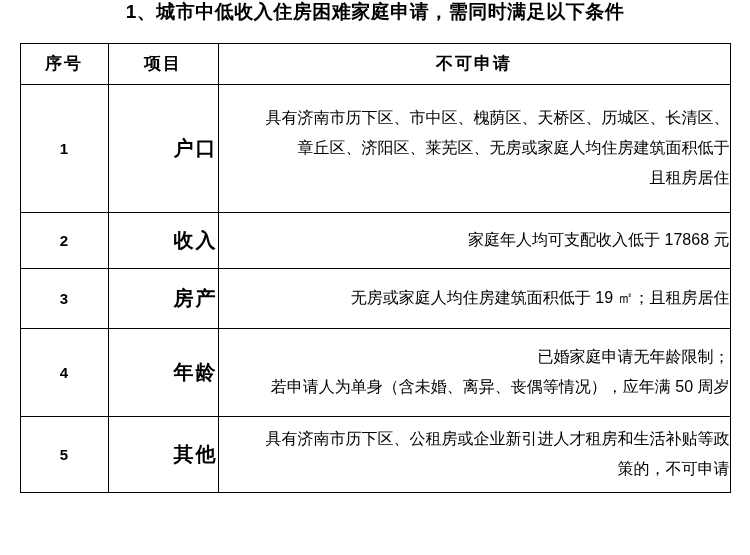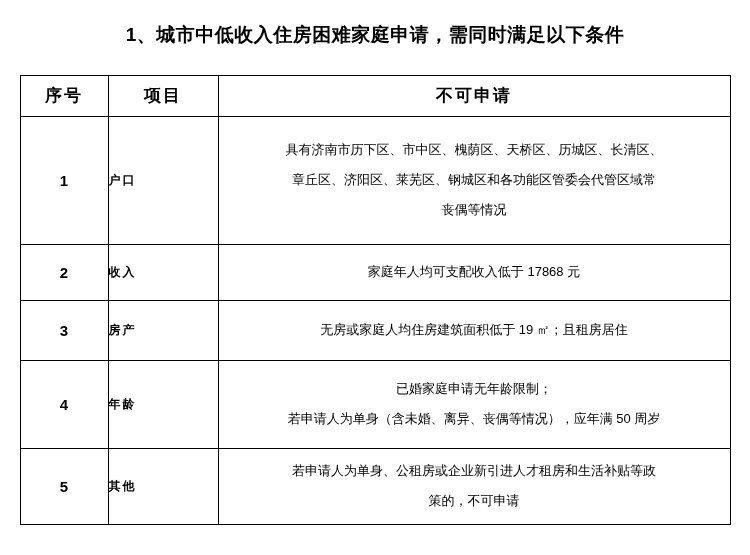--- a/index.html
+++ b/index.html
@@ -20,27 +20,27 @@
     width: 750px;
     height: 555px;
     box-sizing: border-box;
   }
 
   .doc-title {
     text-align: center;
     font-size: 19px;
     font-weight: bold;
     letter-spacing: 0.5px;
-    padding: 23px 20px 10px 20px;
+    padding: 0 20px 10px 20px;
     line-height: 1.3;
   }
 
   table.cond-table {
     border-collapse: collapse;
-    margin: 17px auto;
+    margin: 8px auto;
     width: 710px;
     table-layout: fixed;
   }
 
   table.cond-table td,
   table.cond-table th {
     border: 1px solid #000000;
     padding: 0;
     vertical-align: middle;
   }
@@ -57,29 +57,29 @@
     letter-spacing: 2px;
   }
 
   td.cell-no {
     text-align: center;
     font-size: 15px;
     font-weight: bold;
   }
 
   td.cell-item {
-    text-align: left;
-    font-size: 12px;
+    text-align: right;
+    font-size: 20px;
     font-weight: bold;
     letter-spacing: 2px;
   }
 
   td.cell-cond {
-    text-align: center;
-    font-size: 13px;
+    text-align: right;
+    font-size: 16px;
     line-height: 30px;
     padding: 10px 14px 10px 16px;
   }
 
   td.cell-cond p {
     margin: 0;
     padding: 0;
   }
 
   .row-h-1 { height: 128px; }
@@ -107,22 +107,22 @@
         <th>项目</th>
         <th>不可申请</th>
       </tr>
     </thead>
     <tbody>
       <tr class="row-h-1">
         <td class="cell-no">1</td>
         <td class="cell-item">户口</td>
         <td class="cell-cond">
           <p>具有济南市历下区、市中区、槐荫区、天桥区、历城区、长清区、</p>
-          <p>章丘区、济阳区、莱芜区、钢城区和各功能区管委会代管区域常</p>
-          <p>丧偶等情况</p>
+          <p>章丘区、济阳区、莱芜区、无房或家庭人均住房建筑面积低于</p>
+          <p>且租房居住</p>
         </td>
       </tr>
       <tr class="row-h-2">
         <td class="cell-no">2</td>
         <td class="cell-item">收入</td>
         <td class="cell-cond">
           <p>家庭年人均可支配收入低于 17868 元</p>
         </td>
       </tr>
       <tr class="row-h-3">
@@ -137,20 +137,20 @@
         <td class="cell-item">年龄</td>
         <td class="cell-cond">
           <p>已婚家庭申请无年龄限制；</p>
           <p>若申请人为单身（含未婚、离异、丧偶等情况），应年满 50 周岁</p>
         </td>
       </tr>
       <tr class="row-h-5">
         <td class="cell-no">5</td>
         <td class="cell-item">其他</td>
         <td class="cell-cond">
-          <p>若申请人为单身、公租房或企业新引进人才租房和生活补贴等政</p>
+          <p>具有济南市历下区、公租房或企业新引进人才租房和生活补贴等政</p>
           <p>策的，不可申请</p>
         </td>
       </tr>
     </tbody>
   </table>
 
 </div>
 
 </body></html>

